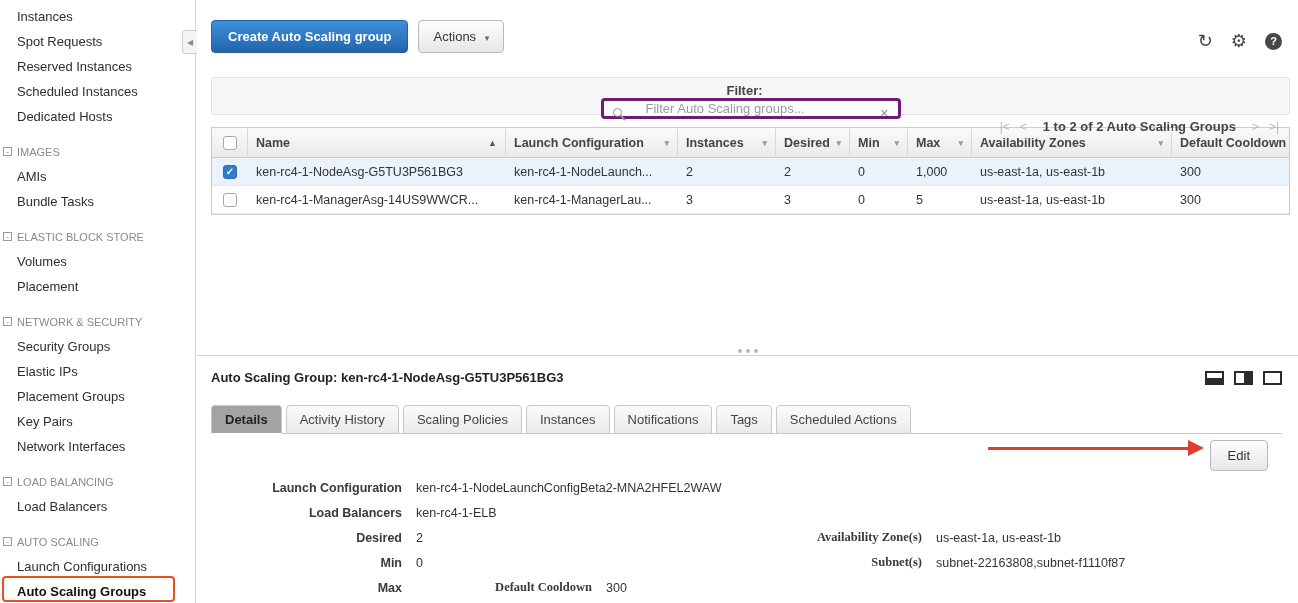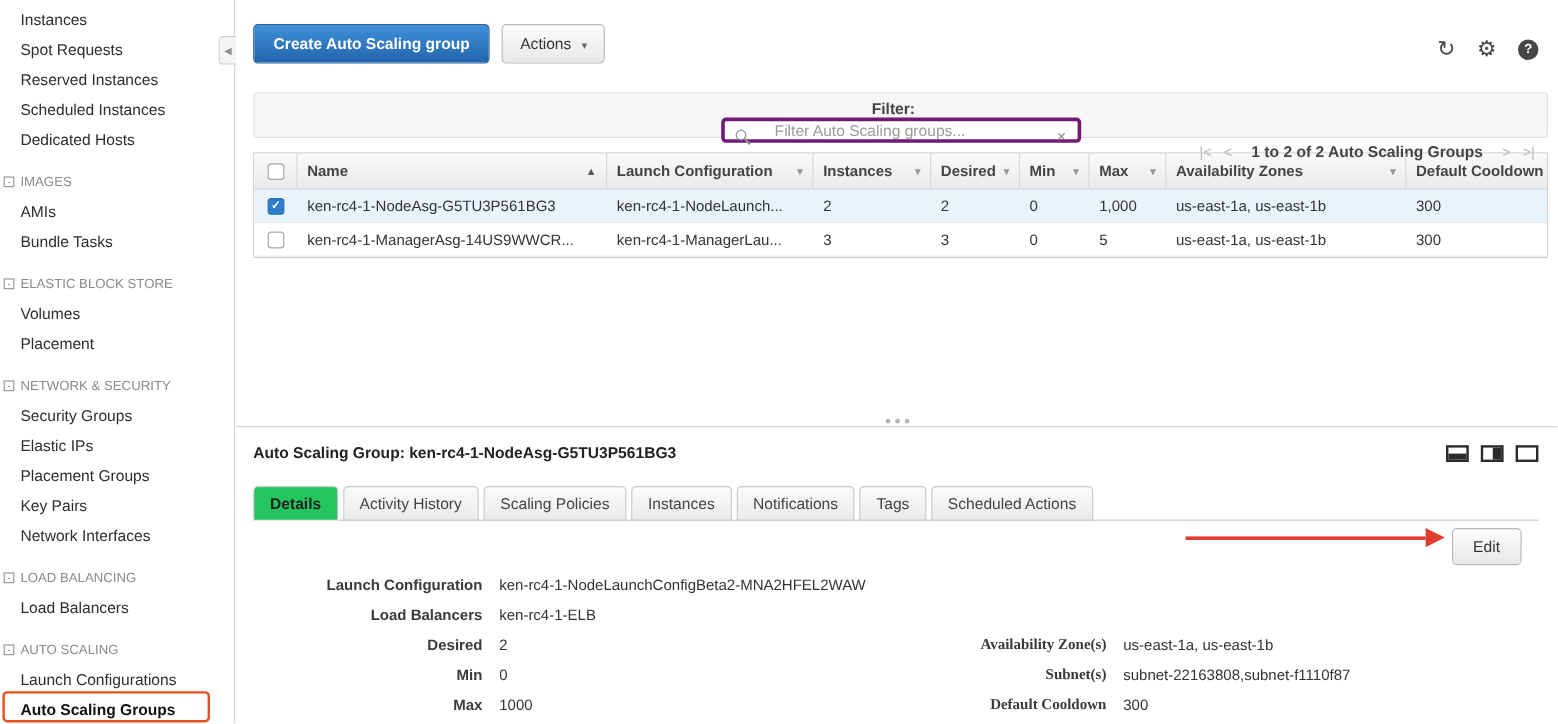--- a/index.html
+++ b/index.html
@@ -73,21 +73,21 @@
   
   .detail { padding:14px 16px 0 14px; }
   .detail-header { display:flex; align-items:center; }
   .detail-title { font-weight:bold; font-size:13px; color:#222; }
   .pane-icons { margin-left:auto; display:flex; gap:10px; align-items:center; }
   .pane-icon { width:19px; height:14px; border:2px solid #2b2b2b; position:relative; background:#fff; cursor:pointer; }
   .pane-icon.pi-bottom::after { content:""; position:absolute; left:0; right:0; bottom:0; height:5px; background:#2b2b2b; }
   .pane-icon.pi-right::after { content:""; position:absolute; top:0; bottom:0; right:0; width:7px; background:#2b2b2b; }
   .tabs { display:flex; gap:4px; margin-top:20px; border-bottom:1px solid #c9c9c9; }
   .tab { padding:6px 13px; background:linear-gradient(#fbfbfb,#eaeaea); border:1px solid #c9c9c9; border-radius:4px 4px 0 0; font-size:13px; color:#444; margin-bottom:-1px; cursor:pointer; white-space:nowrap; }
-  .tab.active { background:#22c55e; font-weight:bold; border-bottom:1px solid #fff; color:#222; }
+  .tab.active { background:#a3a3a3; font-weight:bold; border-bottom:1px solid #fff; color:#222; }
   .edit-row { display:flex; justify-content:flex-end; padding:6px 14px 0 0; }
   .btn-edit { padding:7px 17px; }
   .fields { margin-top:4px; }
   .frow { display:flex; height:25px; align-items:center; font-size:12.5px; }
   .flabel { flex:0 0 205px; text-align:right; font-weight:bold; color:#3a3a3a; padding-right:14px; white-space:nowrap; }
   .lvalue { flex:0 0 330px; color:#333; white-space:nowrap; overflow:visible; }
   .rlabel { flex:0 0 190px; text-align:right; font-weight:bold; color:#3a3a3a; padding-right:14px; white-space:nowrap;font-family:Liberation Serif, serif; }
   .rvalue { color:#333; white-space:nowrap; }
 
   
@@ -296,21 +296,20 @@
           <span class="rvalue">us-east-1a, us-east-1b</span>
         </div>
         <div class="frow">
           <span class="flabel">Min</span>
           <span class="lvalue">0</span>
           <span class="rlabel">Subnet(s)</span>
           <span class="rvalue">subnet-22163808,subnet-f1110f87</span>
         </div>
         <div class="frow">
           <span class="flabel">Max</span>
-          <span class="lvalue">1000</span>
           <span class="rlabel">Default Cooldown</span>
           <span class="rvalue">300</span>
         </div>
         <div class="frow">
 
           <span class="rvalue"></span>
         </div>
       </div>
     </div>
   </main>

